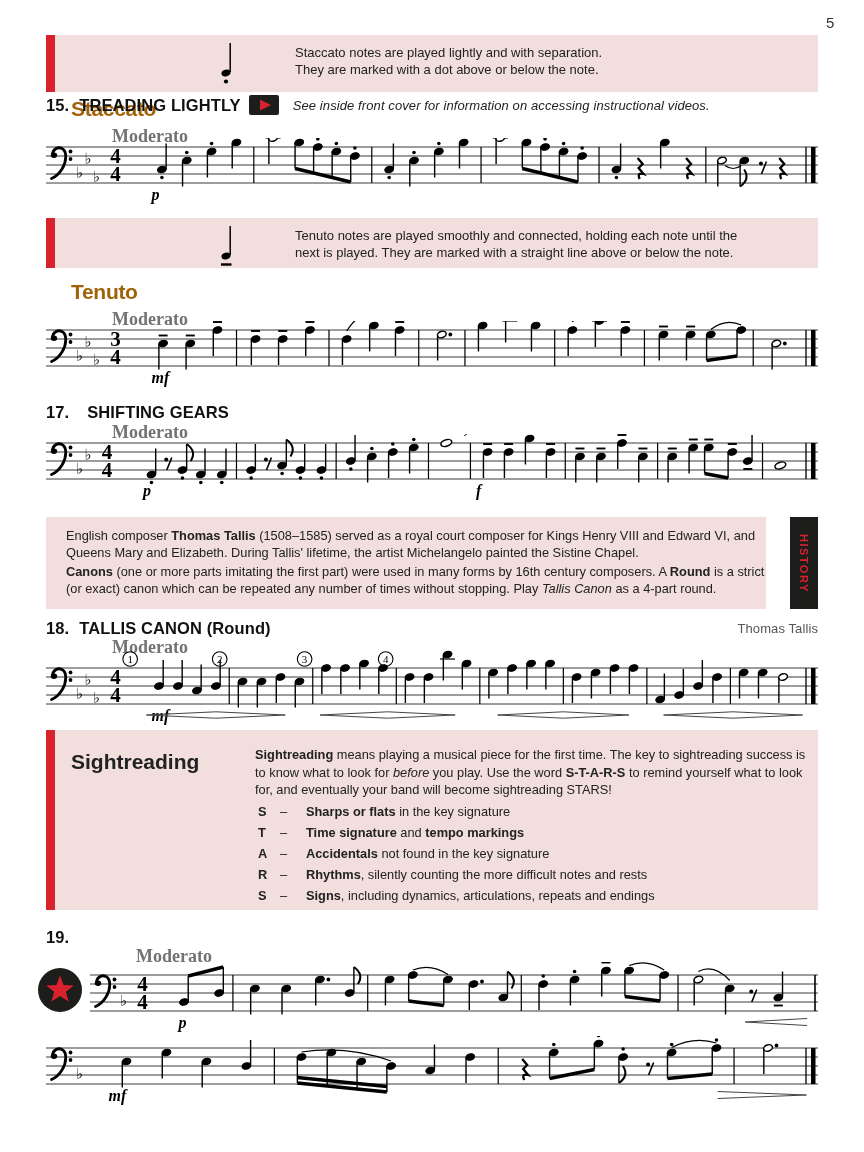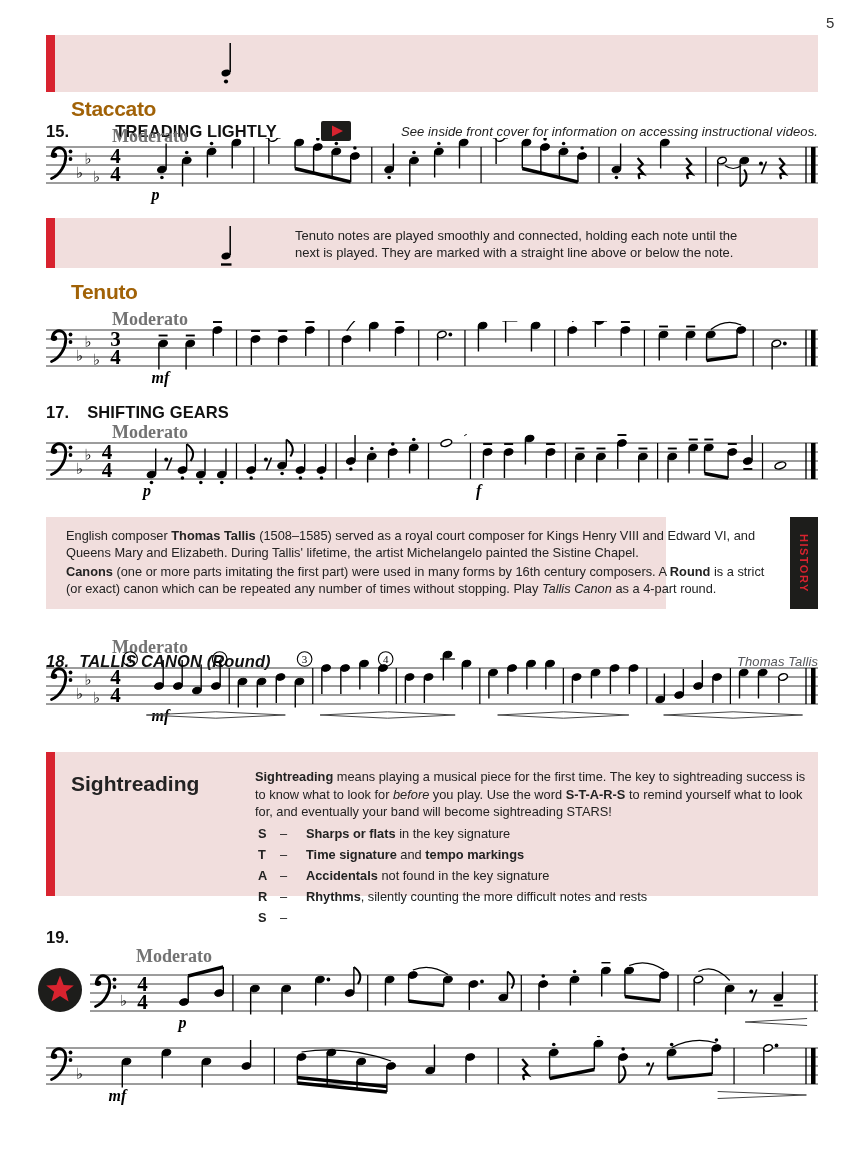--- a/index.html
+++ b/index.html
@@ -16,27 +16,27 @@
   .defbox .dicon{position:absolute;left:170px;top:5px;}
   .defbox .dtext{position:absolute;left:249px;top:9px;width:515px;font-size:13px;line-height:17px;color:#222;white-space:pre-line;}
   
   .exhead{position:absolute;left:46px;width:772px;display:flex;align-items:center;gap:8px;
           font-size:16.5px;font-weight:bold;letter-spacing:0.1px;color:#111;}
   .exhead .num{margin-right:2px;}
   .exhead .vnote{font-weight:normal;font-style:italic;font-size:13px;color:#222;margin-left:6px;}
   .exhead .composer{margin-left:auto;font-weight:normal;font-size:13px;color:#55565a;}
   .tempo{position:absolute;font-family:"Liberation Serif",serif;font-weight:bold;font-size:18px;color:#737373;}
   
-  #historybox{position:absolute;left:46px;top:517px;width:620px;height:92px;background:var(--pink);}
+  #historybox{position:absolute;left:46px;top:517px;width:720px;height:92px;background:var(--pink);}
   #historybox .hp{position:absolute;left:20px;width:716px;font-size:12.8px;line-height:17px;color:#222;}
   #historytab{position:absolute;left:790px;top:517px;width:28px;height:92px;background:var(--black);
               display:flex;align-items:center;justify-content:center;}
   #historytab span{writing-mode:vertical-rl;font-size:11px;font-weight:bold;letter-spacing:1.5px;color:var(--red);}
   
-  #srbox{position:absolute;left:46px;top:752px;width:772px;height:144px;background:var(--pink);}
+  #srbox{position:absolute;left:46px;top:730px;width:772px;height:180px;background:var(--pink);}
   #srbox .redbar{position:absolute;left:0;top:0;bottom:0;width:9px;background:var(--red);}
   #srbox .dtitle{position:absolute;left:25px;top:20px;font-size:21px;font-weight:bold;color:#222;}
   #srbox .srbody{position:absolute;left:209px;top:16px;width:556px;font-size:12.8px;line-height:17.5px;color:#222;}
   #srlist{position:absolute;left:212px;top:74px;width:540px;font-size:12.8px;color:#222;}
   #srlist .row{display:flex;height:21px;align-items:baseline;}
   #srlist .lt{width:22px;font-weight:bold;}
   #srlist .dash{width:26px;}
   b{font-weight:bold;} i{font-style:italic;}
   .staffwrap{position:absolute;}
   svg{display:block;}
@@ -48,23 +48,25 @@
   <div class="pagenum">5</div>
 
   <div class="defbox" id="box-staccato" style="top:35px;height:57px;">
     <div class="redbar"></div>
     <div class="dtitle">Staccato</div>
     <svg class="dicon" width="28" height="48">
       <ellipse cx="10" cy="33" rx="4.6" ry="3.3" transform="rotate(-18 10 33)"></ellipse>
       <line x1="14.2" y1="32" x2="14.2" y2="3" stroke="#000" stroke-width="1.5"></line>
       <circle cx="10" cy="41.5" r="2.1"></circle>
     </svg>
-  </div>
-
-  <div class="exhead" style="top:121px;justify-content:space-between;">
+    <div class="dtext">Staccato notes are played lightly and with separation.
+They are marked with a dot above or below the note.</div>
+  </div>
+
+  <div class="exhead" style="top:95px;">
     <span class="num">15.</span>
     <span>TREADING LIGHTLY</span>
     <svg width="30" height="20">
       <rect x="0" y="0" width="30" height="20" rx="2" fill="#1d1d1b"></rect>
       <polygon points="11,4.5 22,10 11,15.5" fill="#d8232f"></polygon>
     </svg>
     <span class="vnote">See inside front cover for information on accessing instructional videos.</span>
   </div>
   <div class="tempo" style="left:112px;top:126px;">Moderato</div>
   <div class="staffwrap" style="left:46px;top:138px;">
@@ -391,21 +393,21 @@
   </div>
 
   <div id="historybox">
     <div class="hp" style="top:10px;"><span>English composer </span><b>Thomas Tallis</b><span> (1508–1585) served as a royal court composer for Kings Henry VIII and Edward VI, and Queens Mary and Elizabeth.  During Tallis' lifetime, the artist Michelangelo painted the Sistine Chapel.</span></div>
     <div class="hp" style="top:46px;"><b>Canons</b><span> (one or more parts imitating the first part) were used in many forms by 16th century composers.  A </span><b>Round</b><span> is a strict (or exact) canon which can be repeated any number of times without stopping.  Play </span><i>Tallis Canon</i><span> as a 4-part round.</span></div>
   </div>
   <div id="historytab">
     <span>HISTORY</span>
   </div>
 
-  <div class="exhead" style="top:652px;font-style:italic;">
+  <div class="exhead" style="top:619px;">
     <span class="num">18.</span>
     <span>TALLIS CANON (Round)</span>
     <span class="composer">Thomas Tallis</span>
   </div>
   <div class="tempo" style="left:112px;top:637px;">Moderato</div>
   <div class="staffwrap" style="left:46px;top:647px;">
     <svg width="772" height="82">
         <line x1="0" y1="21" x2="772" y2="21" stroke="#3a3a3a" stroke-width="1"></line>
         <line x1="0" y1="30" x2="772" y2="30" stroke="#3a3a3a" stroke-width="1"></line>
         <line x1="0" y1="39" x2="772" y2="39" stroke="#3a3a3a" stroke-width="1"></line>
@@ -529,20 +531,21 @@
           <span><b>Accidentals</b><span> not found in the key signature</span></span>
         </div>
         <div class="row">
           <span class="lt">R</span>
           <span class="dash">–</span>
           <span><b>Rhythms</b><span>, silently counting the more difficult notes and rests</span></span>
         </div>
         <div class="row">
           <span class="lt">S</span>
           <span class="dash">–</span>
+          <span><b>Signs</b><span>, including dynamics, articulations, repeats and endings</span></span>
         </div>
       </div>
   </div>
 
   <div class="exhead" style="top:928px;">
     <span class="num">19.</span>
   </div>
   <div class="tempo" style="left:136px;top:946px;">Moderato</div>
   <svg style="position:absolute;left:36px;top:966px;" width="48" height="48">
     <circle cx="24" cy="24" r="22" fill="#1d1d1b"></circle>

